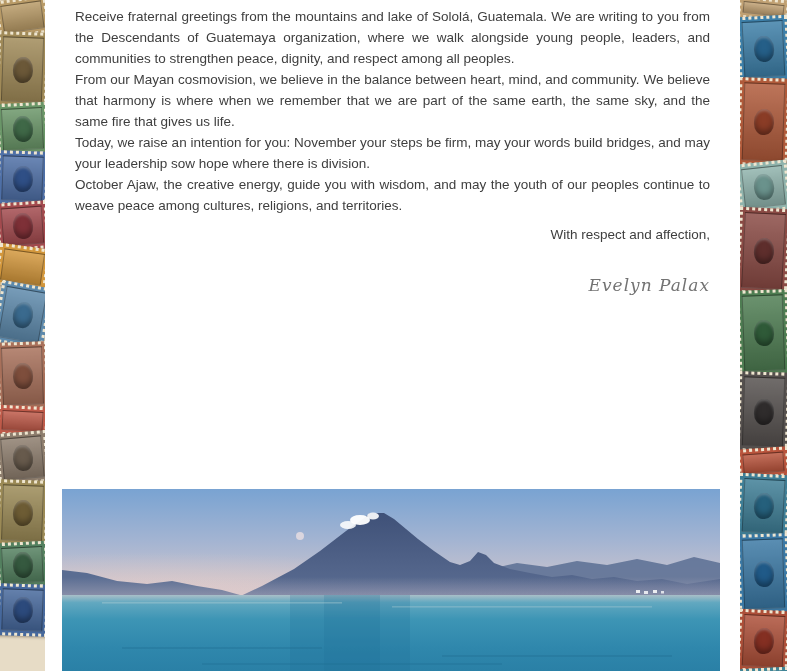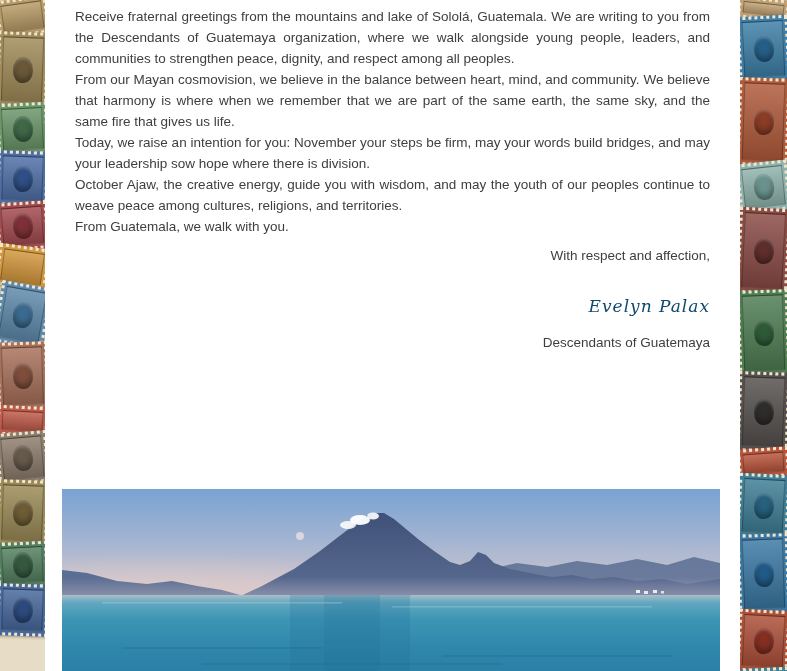--- a/index.html
+++ b/index.html
@@ -34,22 +34,22 @@
   
   .content{
     position:absolute;left:75px;width:635px;top:6px;
     color:#3e3e3e;font-size:13.5px;line-height:21px;
   }
   .content p{margin:0;text-align:justify;}
   .content p.closing{margin-top:8px;text-align:right;}
   .sig{margin-top:28px;text-align:right;}
   .sig-name{
     font-family:"DejaVu Serif",serif;font-style:italic;
-    font-size:17px;color:#0c4a6e;letter-spacing:1px;line-height:24px;
-    margin-bottom:14px;
+    font-size:17px;color:#737373;letter-spacing:1px;line-height:24px;
+    margin-bottom:7px;
   }
   .sig-org,.sig-place{font-size:13.5px;color:#3e3e3e;line-height:22px;}
 
   
   .photo{
     position:absolute;left:62px;top:489px;width:658px;height:182px;overflow:hidden;
   }
   .photo svg{display:block;width:658px;height:182px;}
 </style>
 </head>
@@ -152,25 +152,23 @@
         <div class="stamp-portrait" style="background: rgb(132, 47, 34);"></div>
       </div>
       <div class="stamp" style="background: rgb(63, 132, 150); height: 40px; transform: rotate(-3deg);"></div>
     </div>
 
   <div class="content">
     <p>Receive fraternal greetings from the mountains and lake of Sololá, Guatemala. We are writing to you from the Descendants of Guatemaya organization, where we walk alongside young people, leaders, and communities to strengthen peace, dignity, and respect among all peoples.</p>
     <p>From our Mayan cosmovision, we believe in the balance between heart, mind, and community. We believe that harmony is where when we remember that we are part of the same earth, the same sky, and the same fire that gives us life.</p>
     <p>Today, we raise an intention for you: November your steps be firm, may your words build bridges, and may your leadership sow hope where there is division.</p>
     <p>October Ajaw, the creative energy, guide you with wisdom, and may the youth of our peoples continue to weave peace among cultures, religions, and territories.</p>
-    <p>From Guatemala, we walk with you.</p>
     <p class="closing">With respect and affection,</p>
     <div class="sig">
       <div class="sig-name">Evelyn Palax</div>
-      <div class="sig-org">Descendants of Guatemaya</div>
     </div>
   </div>
 
   <div class="photo">
     <svg viewBox="0 0 658 182" preserveAspectRatio="none">
       <defs>
         <linearGradient id="sky" x1="0" y1="0" x2="0" y2="1">
           <stop offset="0" stop-color="#79a3d2"></stop>
           <stop offset="0.45" stop-color="#a3b4d2"></stop>
           <stop offset="0.78" stop-color="#c5c2ce"></stop>

